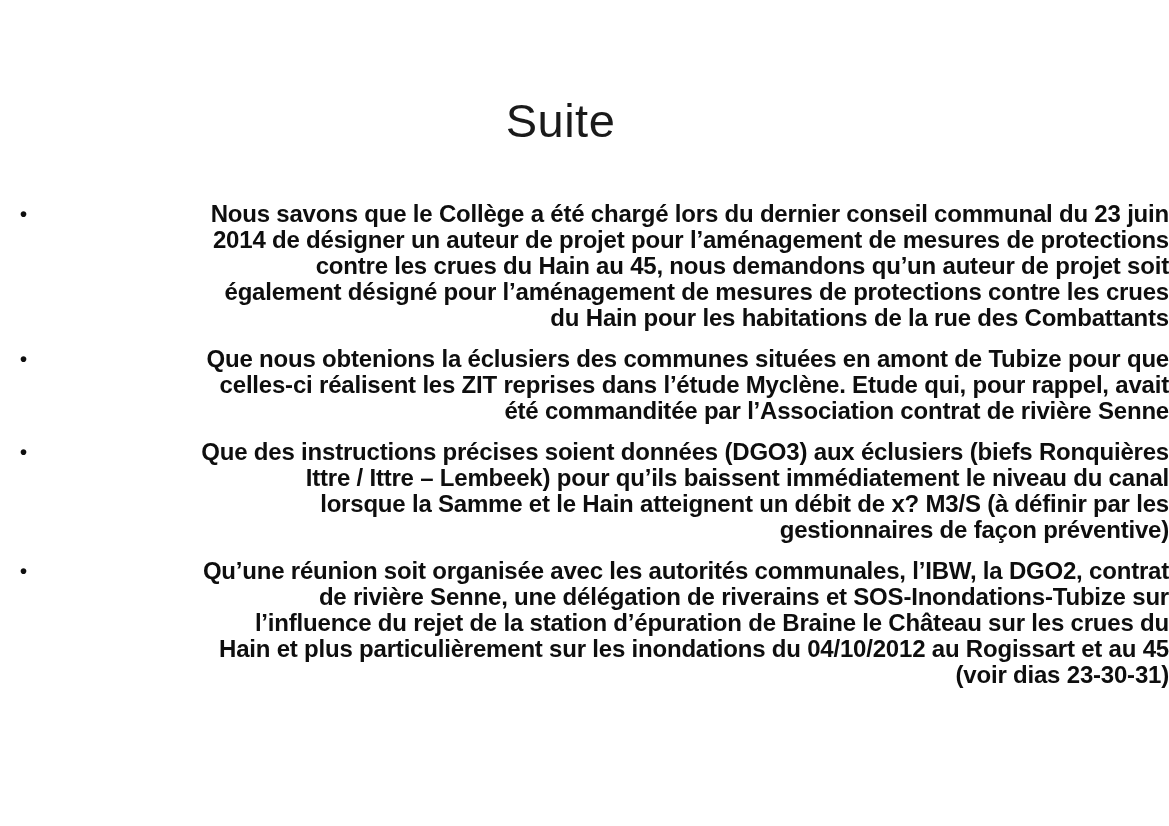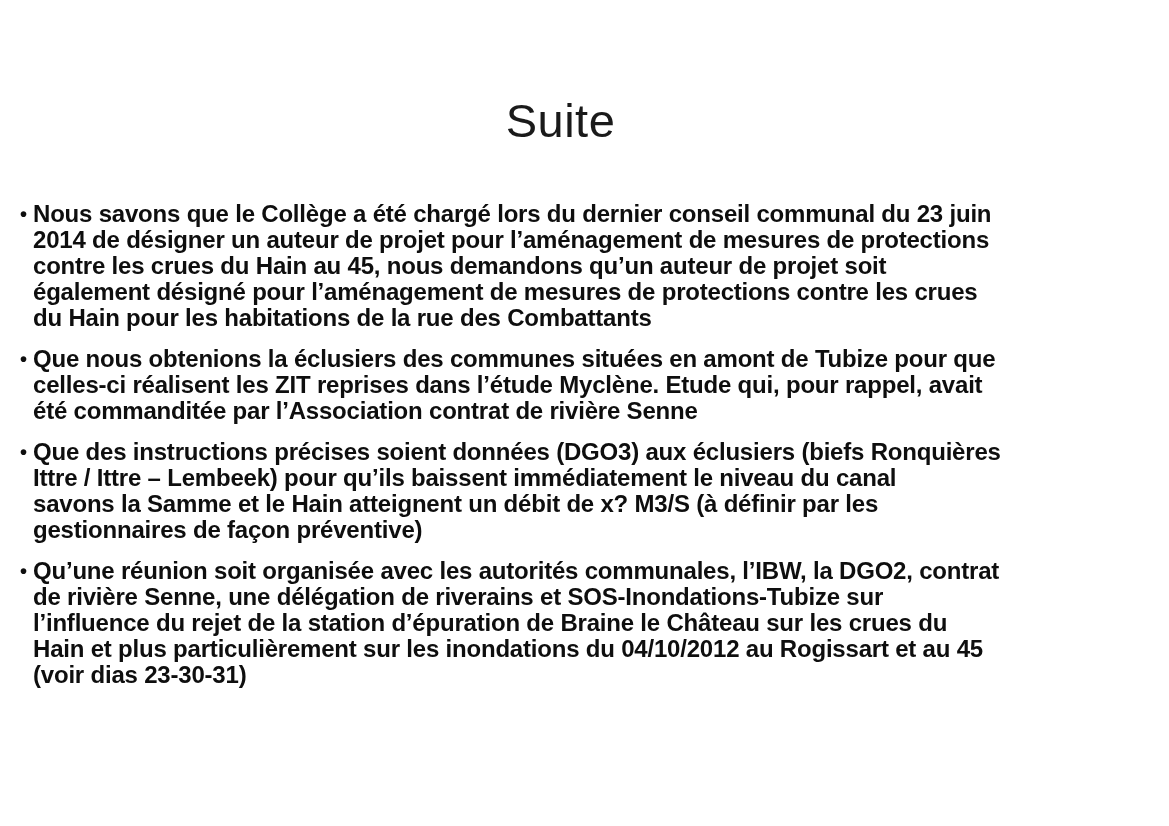--- a/index.html
+++ b/index.html
@@ -57,20 +57,21 @@
     left: 0;
     top: 0;
     font-size: 20px;
     line-height: 26px;
     font-weight: 700;
     color: var(--text-color, #0e0e0e);
   }
   .bullet-text {
     display: block;
     white-space: pre;
+    text-align: right;
   }
 </style>
 </head>
 <body>
 
 <div class="slide">
   <h1 class="title">Suite</h1>
   <ul class="bullets" id="bullet-list">
       <li class="bullet-item">
         <span class="bullet-marker">•</span>
@@ -83,21 +84,21 @@
       <li class="bullet-item">
         <span class="bullet-marker">•</span>
         <span class="bullet-text">Que nous obtenions la éclusiers des communes situées en amont de Tubize pour que
 celles-ci réalisent les ZIT reprises dans l’étude Myclène. Etude qui, pour rappel, avait
 été commanditée par l’Association contrat de rivière Senne</span>
       </li>
       <li class="bullet-item">
         <span class="bullet-marker">•</span>
         <span class="bullet-text">Que des instructions précises soient données (DGO3) aux éclusiers (biefs Ronquières
 Ittre / Ittre – Lembeek) pour qu’ils baissent immédiatement le niveau du canal
-savons la Samme et le Hain atteignent un débit de x? M3/S (à définir par les
+lorsque la Samme et le Hain atteignent un débit de x? M3/S (à définir par les
 gestionnaires de façon préventive)</span>
       </li>
       <li class="bullet-item">
         <span class="bullet-marker">•</span>
         <span class="bullet-text">Qu’une réunion soit organisée avec les autorités communales, l’IBW, la DGO2, contrat
 de rivière Senne, une délégation de riverains et SOS-Inondations-Tubize sur
 l’influence du rejet de la station d’épuration de Braine le Château sur les crues du
 Hain et plus particulièrement sur les inondations du 04/10/2012 au Rogissart et au 45
 (voir dias 23-30-31)</span>
       </li>

